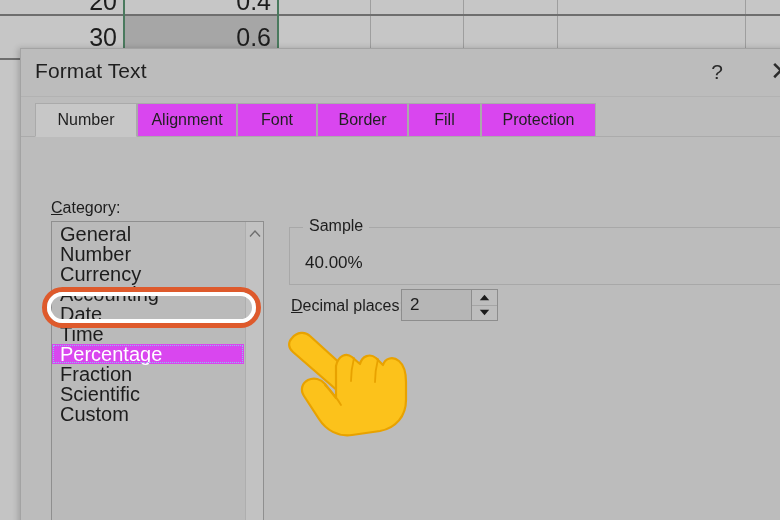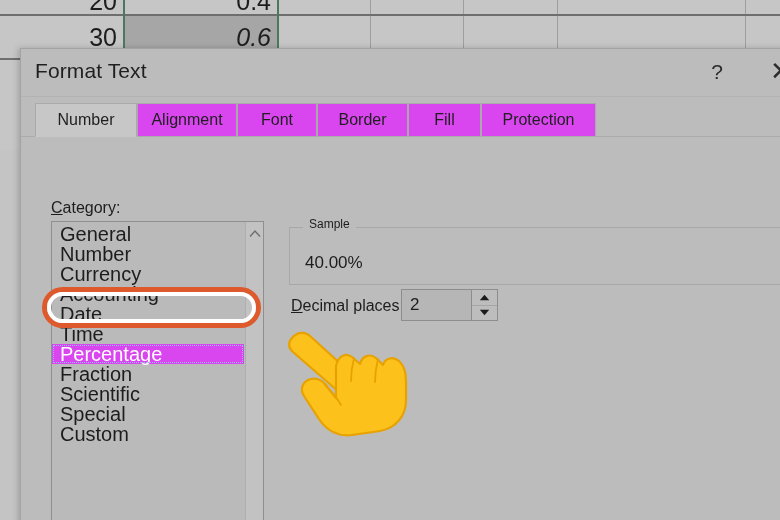--- a/index.html
+++ b/index.html
@@ -52,21 +52,20 @@
     font-size: 25px;
     color: #1d1d1d;
     font-family: "Liberation Sans", sans-serif;
   }
   .cell.c-a { left: 0;   width: 124px; }
   .cell.c-b { left: 124px; width: 154px; }
 
   
   .cell.sel {
     background: #a6a6a6;
-    font-style: italic;
   }
   .sel-col-border-l,
   .sel-col-border-r {
     position: absolute;
     top: 0;
     width: 2px;
     height: 150px;
     background: #4a7a5e;
   }
   .sel-col-border-l { left: 123px; }
@@ -256,21 +255,21 @@
     border: 1px solid #a8a8a8;
     border-right: none;
     box-sizing: border-box;
   }
   .group-title {
     position: absolute;
     left: 282px;
     top: 80px;
     padding: 0 6px;
     background: #bcbcbc;
-    font-size: 12px;
+    font-size: 16px;
     color: #1d1d1d;
   }
   .sample-value {
     position: absolute;
     left: 284px;
     top: 116px;
     font-size: 17px;
     color: #1d1d1d;
   }
 
@@ -402,21 +401,20 @@
         <div class="list-items">
           <div class="list-item">General</div>
           <div class="list-item">Number</div>
           <div class="list-item">Currency</div>
           <div class="list-item">Accounting</div>
           <div class="list-item">Date</div>
           <div class="list-item">Time</div>
           <div class="list-item selected">Percentage</div>
           <div class="list-item">Fraction</div>
           <div class="list-item">Scientific</div>
-          <div class="list-item">Special</div>
           <div class="list-item">Custom</div>
         </div>
 
         <div class="lb-scrollbar">
           <div class="lb-arrow up">
             <svg width="12" height="9" viewBox="0 0 12 9" aria-hidden="true">
               <path d="M1 7.5 L6 2 L11 7.5" fill="none" stroke="#6e6e6e" stroke-width="1.4"></path>
             </svg>
           </div>
         </div>

